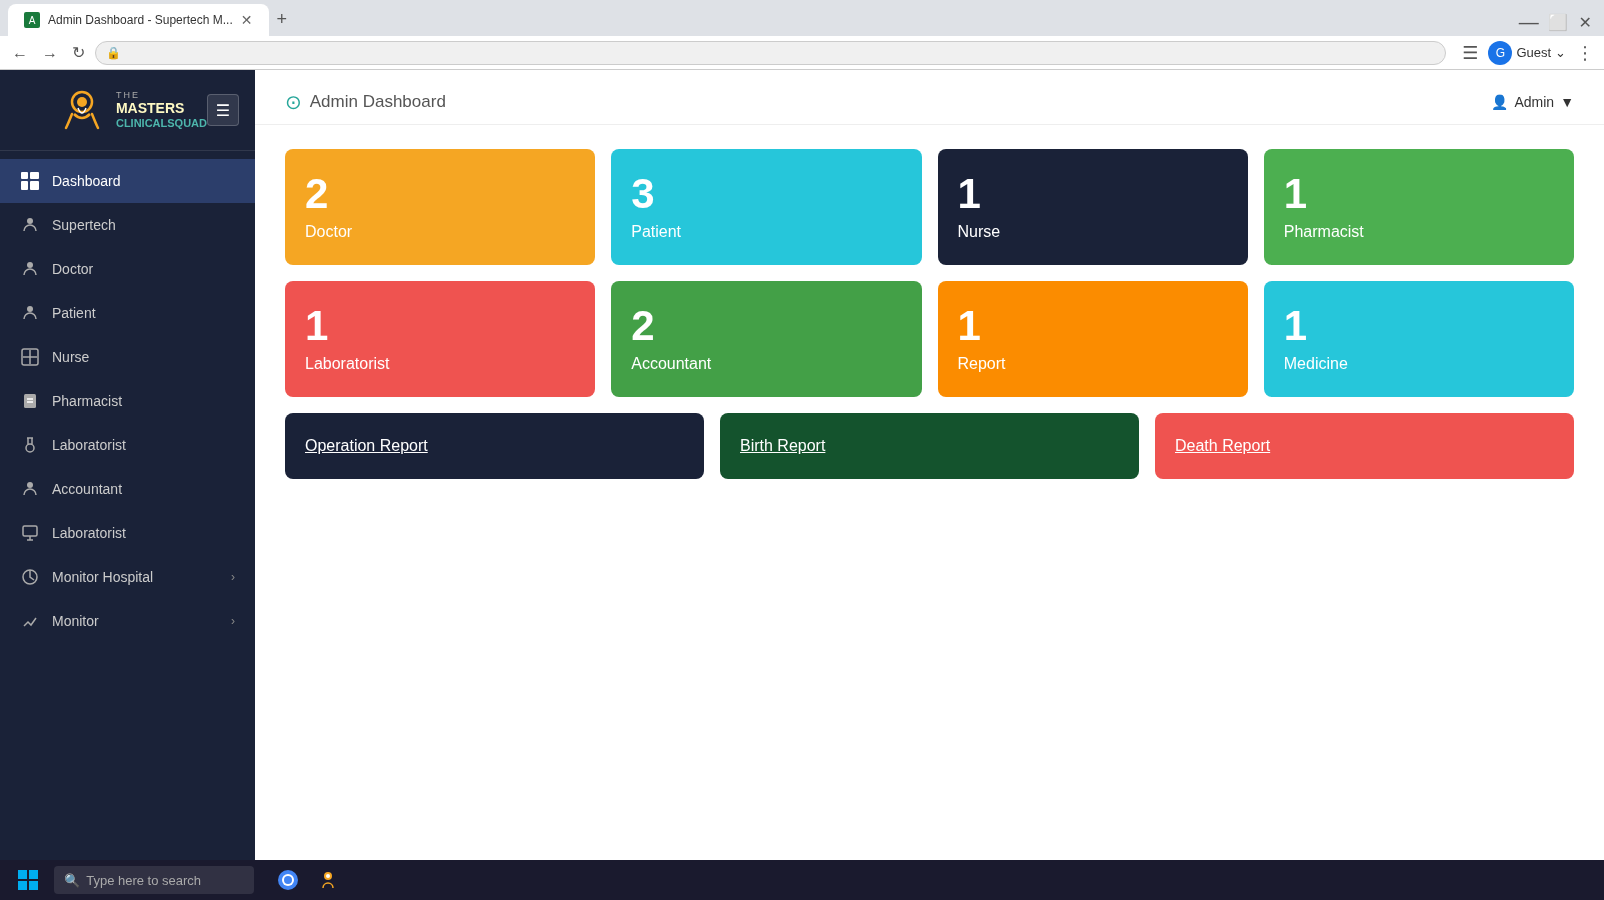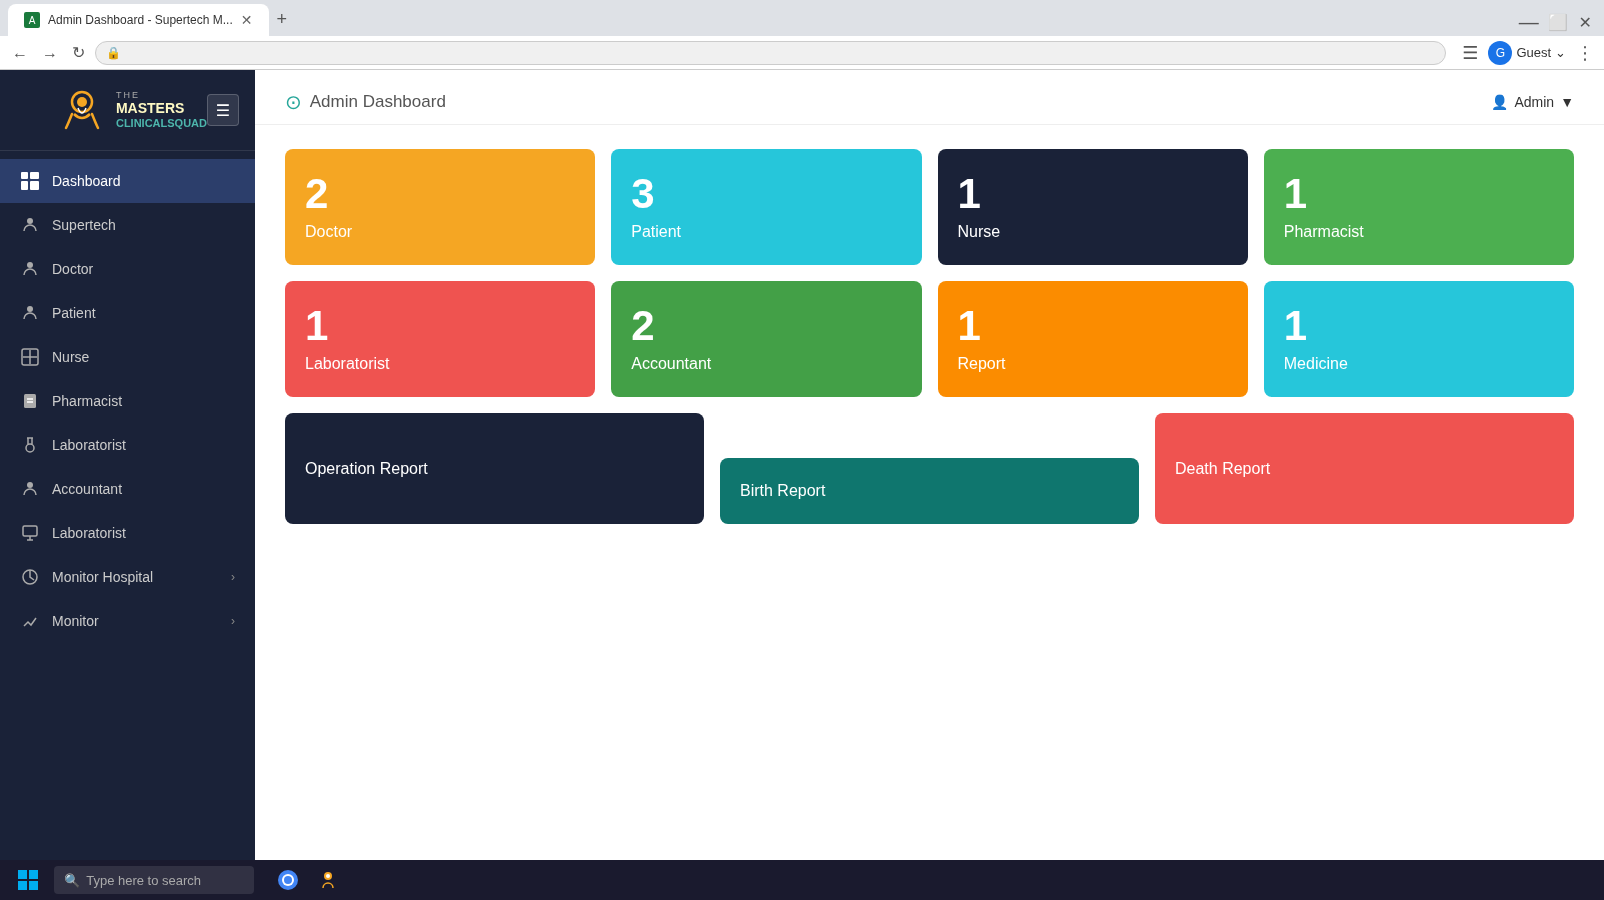--- a/index.html
+++ b/index.html
@@ -60,23 +60,23 @@
     .card-cyan { background: #26c6da; }
     .card-dark { background: #1a2238; }
     .card-green { background: #4caf50; }
     .card-red { background: #ef5350; }
     .card-green2 { background: #43a047; }
     .card-orange2 { background: #fb8c00; }
     .card-teal { background: #26c6da; }
 
     
     .reports-row { display: grid; grid-template-columns: repeat(3, 1fr); gap: 16px; margin-bottom: 16px; }
-    .report-btn { border-radius: 8px; padding: 24px 20px; color: white; cursor: pointer; border: none; font-size: 16px; font-weight: 500; text-align: left; transition: transform 0.1s; }
+    .report-btn { border-radius: 8px; padding: 24px 20px; color: white; cursor: pointer; border: none; font-size: 16px; font-weight: 500; text-align: left; transition: transform 0.1s; text-decoration: underline; }
     .report-dark { background: #1a2238; }
-    .report-cyan { background: #0f766e; margin-top: 45px; }
+    .report-cyan { background: #14532d; }
     .report-red { background: #ef5350; }
 
     
     .taskbar { background: #1a1a2e; height: 40px; display: flex; align-items: center; padding: 0 10px; gap: 8px; flex-shrink: 0; }
     .taskbar-start { width: 36px; height: 36px; display: flex; align-items: center; justify-content: center; cursor: pointer; }
     .taskbar-search { background: rgba(255,255,255,0.1); border-radius: 4px; height: 28px; padding: 0 10px; display: flex; align-items: center; gap: 6px; color: #aaa; font-size: 13px; width: 200px; cursor: pointer; }
     .taskbar-icons { display: flex; gap: 4px; margin-left: 8px; }
     .taskbar-icon-item { width: 36px; height: 36px; display: flex; align-items: center; justify-content: center; cursor: pointer; border-radius: 4px; }
 
     

